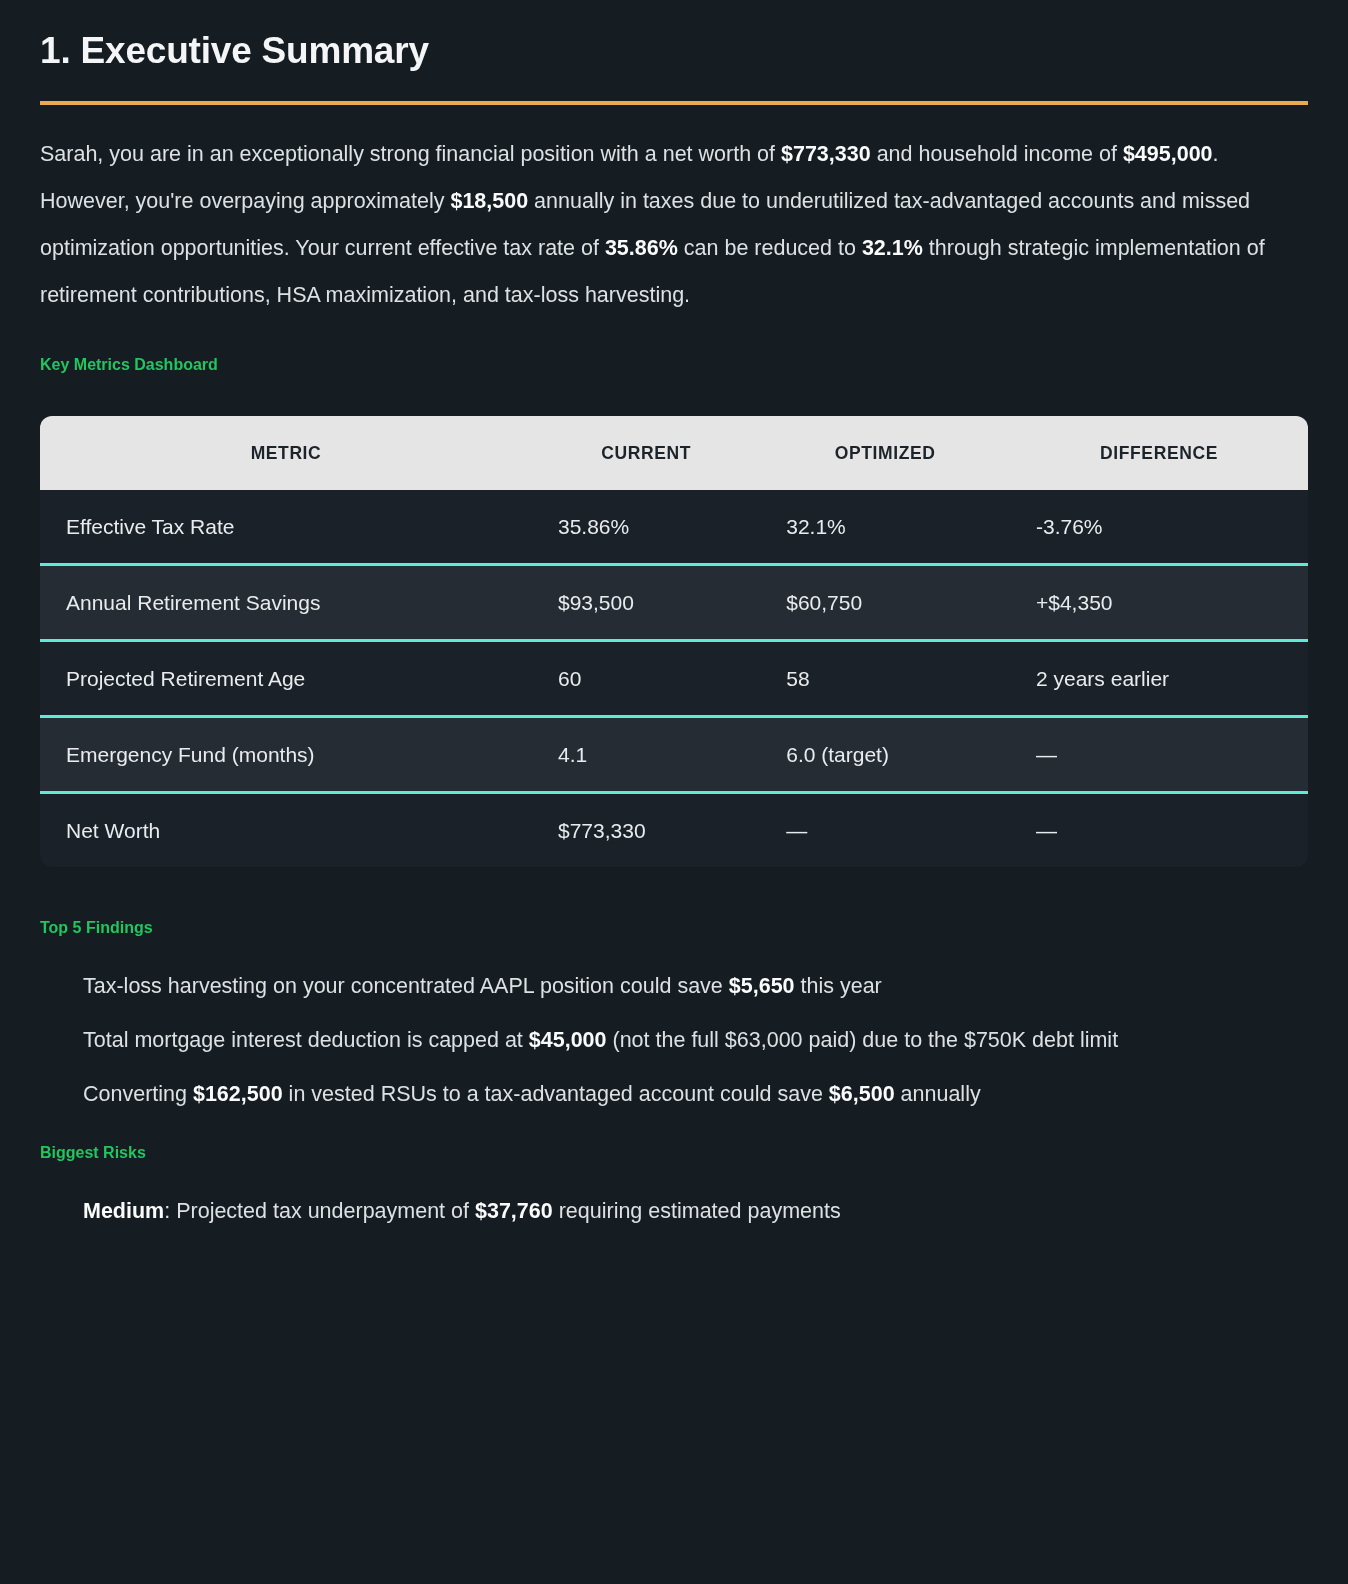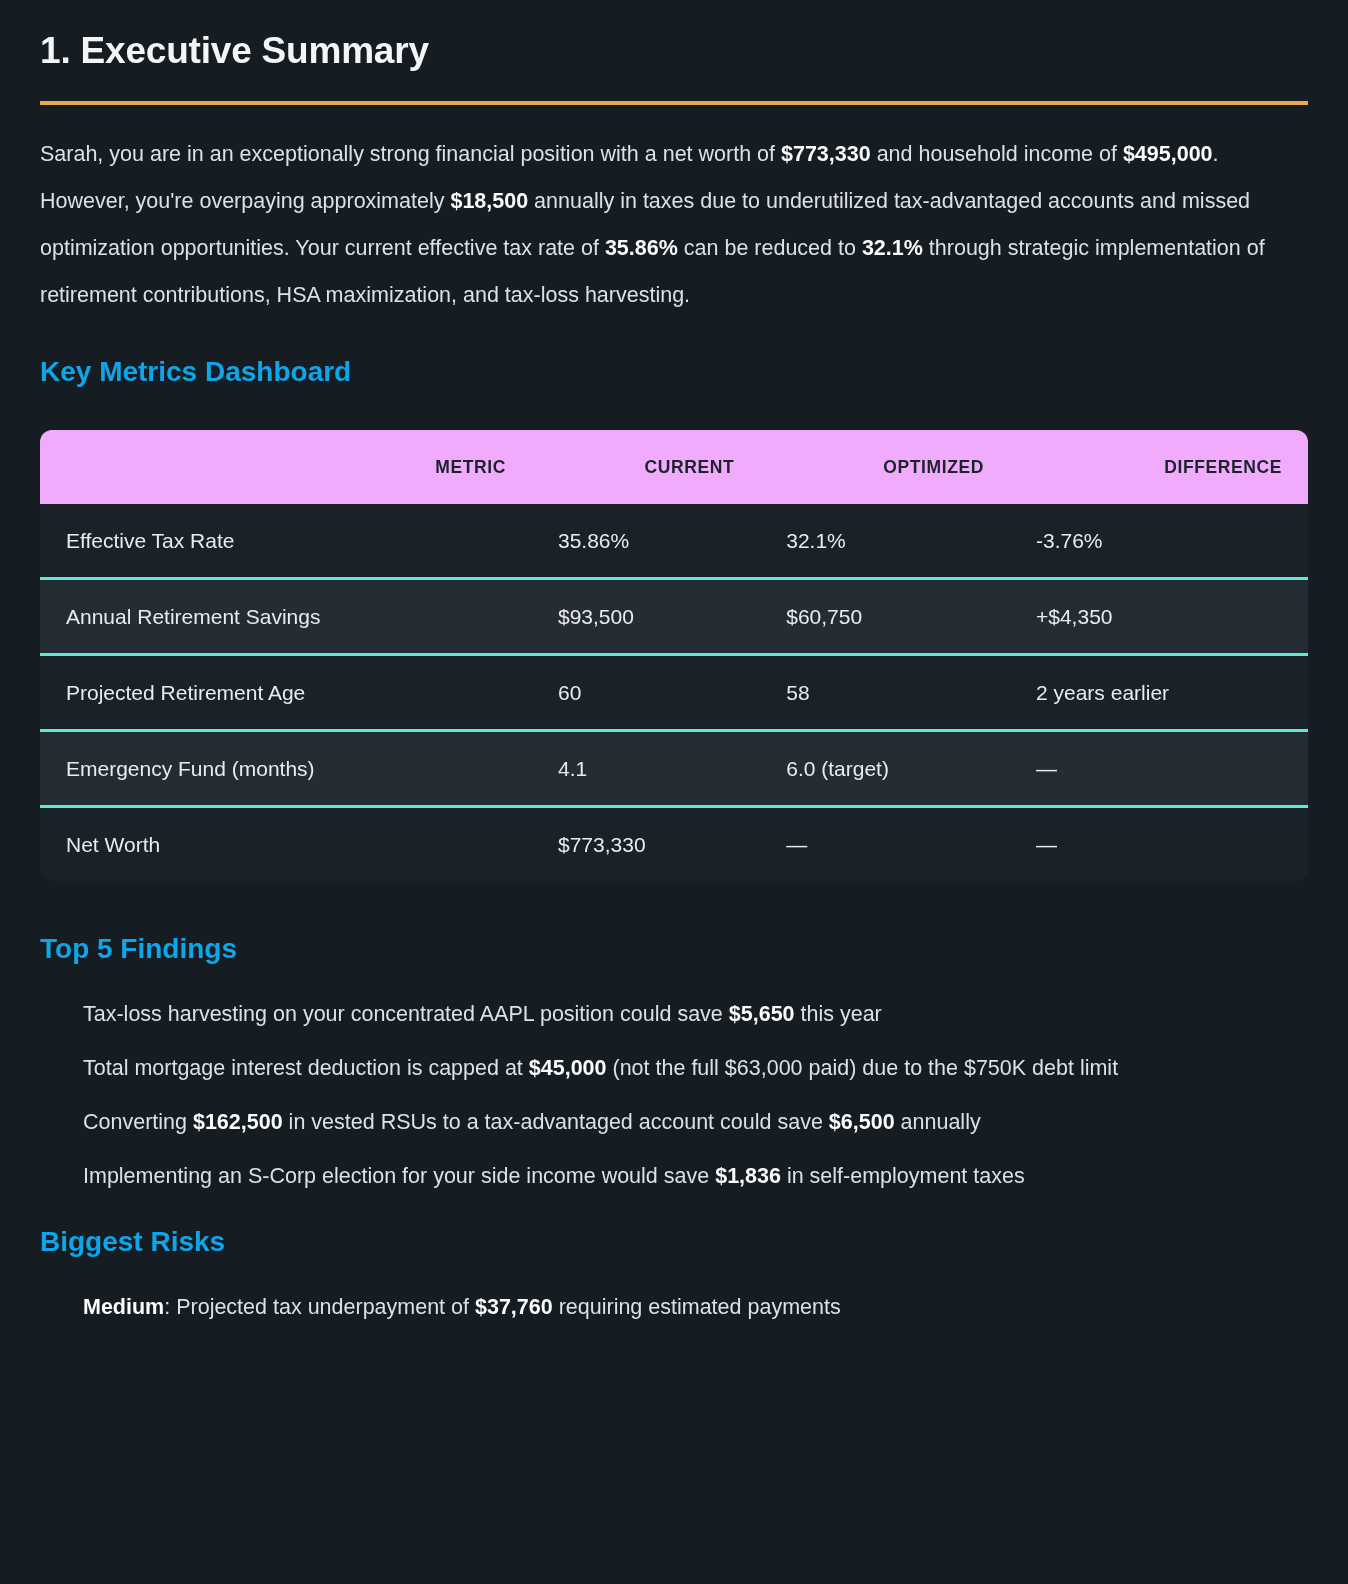--- a/index.html
+++ b/index.html
@@ -25,41 +25,41 @@
     margin-bottom: 26px;
   }
   .summary-paragraph {
     font-size: 21.5px;
     line-height: 47px;
     color: #dde1e4;
     margin-bottom: 37px;
   }
   .b { font-weight: 700; color: #fafbfb; }
   .section-heading {
-    font-size: 28px;
+    font-size: 16px;
     font-weight: 700;
-    color: #0ea5e9;
+    color: #22c55e;
     margin-bottom: 42px;
   }
   .table-wrap {
     border-radius: 12px;
     overflow: hidden;
     margin-bottom: 52px;
   }
   table {
     width: 100%;
     border-collapse: collapse;
   }
   thead th {
-    background: #f0abfc;
+    background: #e5e5e5;
     color: #1c232a;
     font-size: 17.5px;
     font-weight: 700;
     letter-spacing: 0.6px;
-    text-align: right;
+    text-align: center;
     padding: 27px 26px 26px 26px;
     text-transform: uppercase;
   }
   tbody td {
     font-size: 21px;
     color: #e9ecee;
     padding: 25px 26px 24px 26px;
   }
   tbody tr { background: #1a2128; }
   tbody tr:nth-child(even) { background: #252c34; }
@@ -136,20 +136,19 @@
       </tbody>
   </table>
 </div>
 
 <h2 class="section-heading findings-heading">Top 5 Findings</h2>
 
 <ul class="doc-list">
     <li><span>Tax-loss harvesting on your concentrated AAPL position could save </span><span class="b">$5,650</span><span> this year</span></li>
     <li><span>Total mortgage interest deduction is capped at </span><span class="b">$45,000</span><span> (not the full $63,000 paid) due to the $750K debt limit</span></li>
     <li><span>Converting </span><span class="b">$162,500</span><span> in vested RSUs to a tax-advantaged account could save </span><span class="b">$6,500</span><span> annually</span></li>
-    <li><span>Implementing an S-Corp election for your side income would save </span><span class="b">$1,836</span><span> in self-employment taxes</span></li>
   </ul>
 
 <h2 class="section-heading risks-heading">Biggest Risks</h2>
 
 <ul class="doc-list">
     <li><span class="b">Medium</span><span>: Projected tax underpayment of </span><span class="b">$37,760</span><span> requiring estimated payments</span></li>
   </ul>
 
 </body></html>

